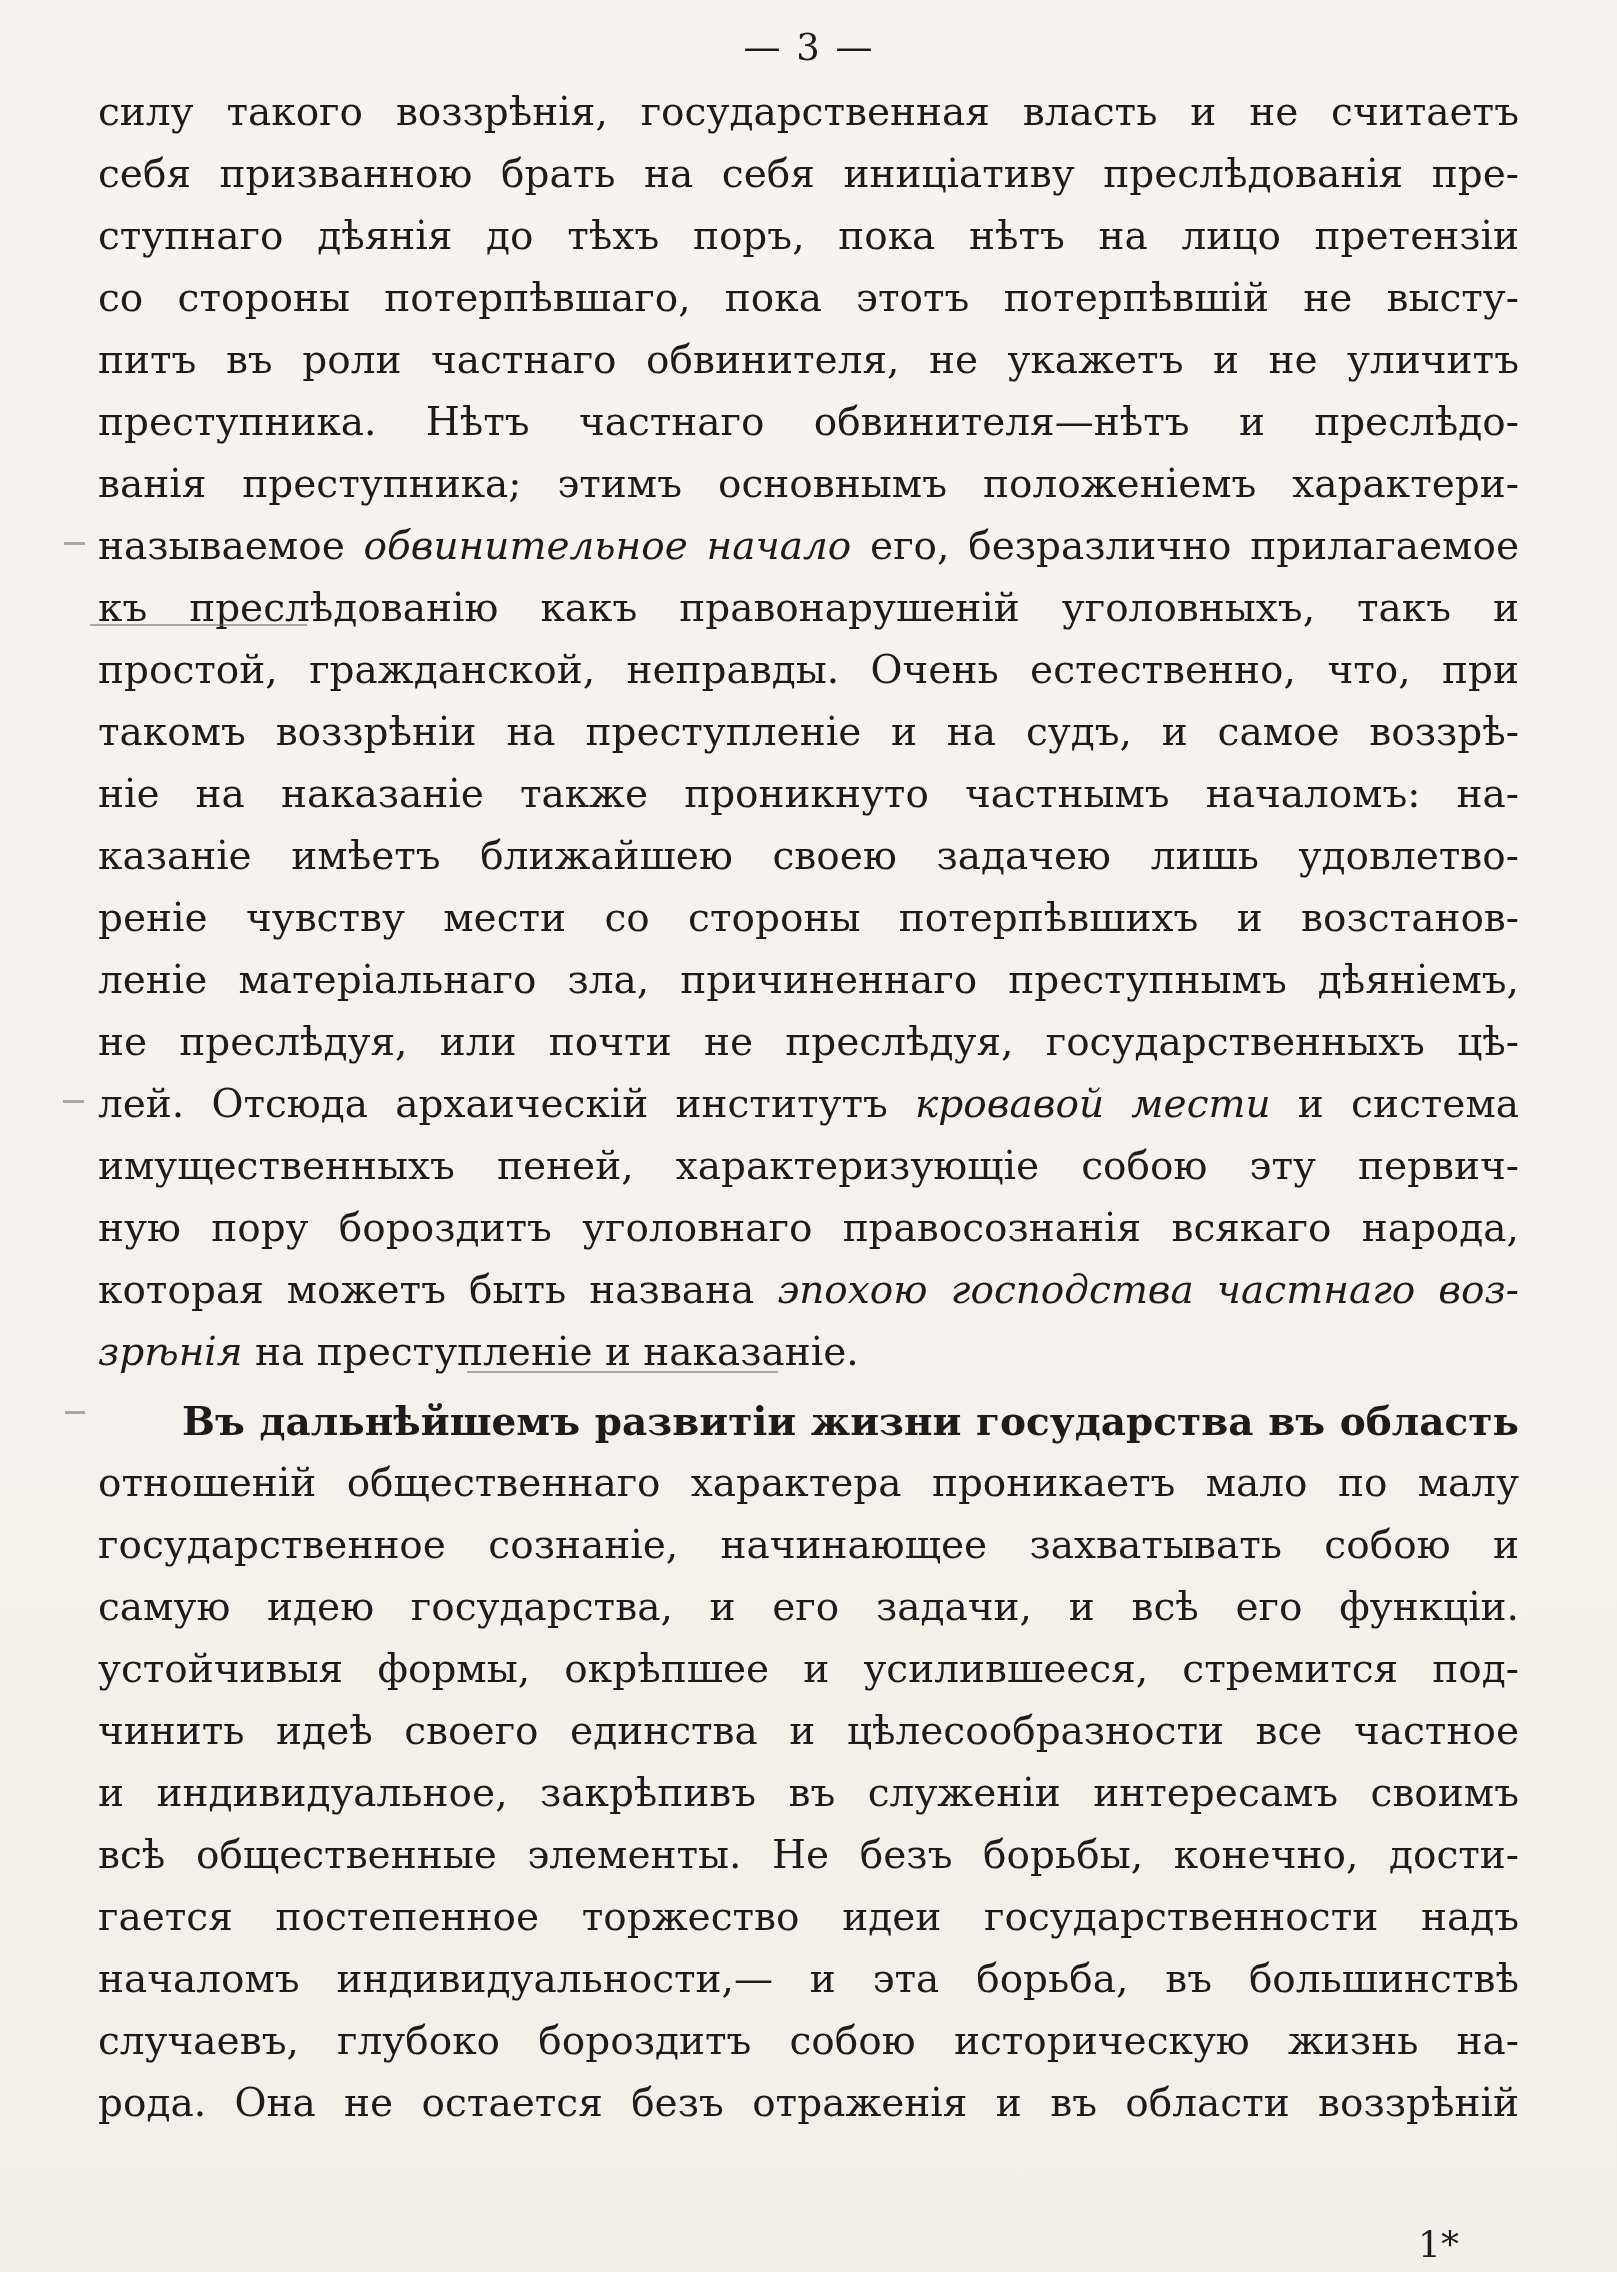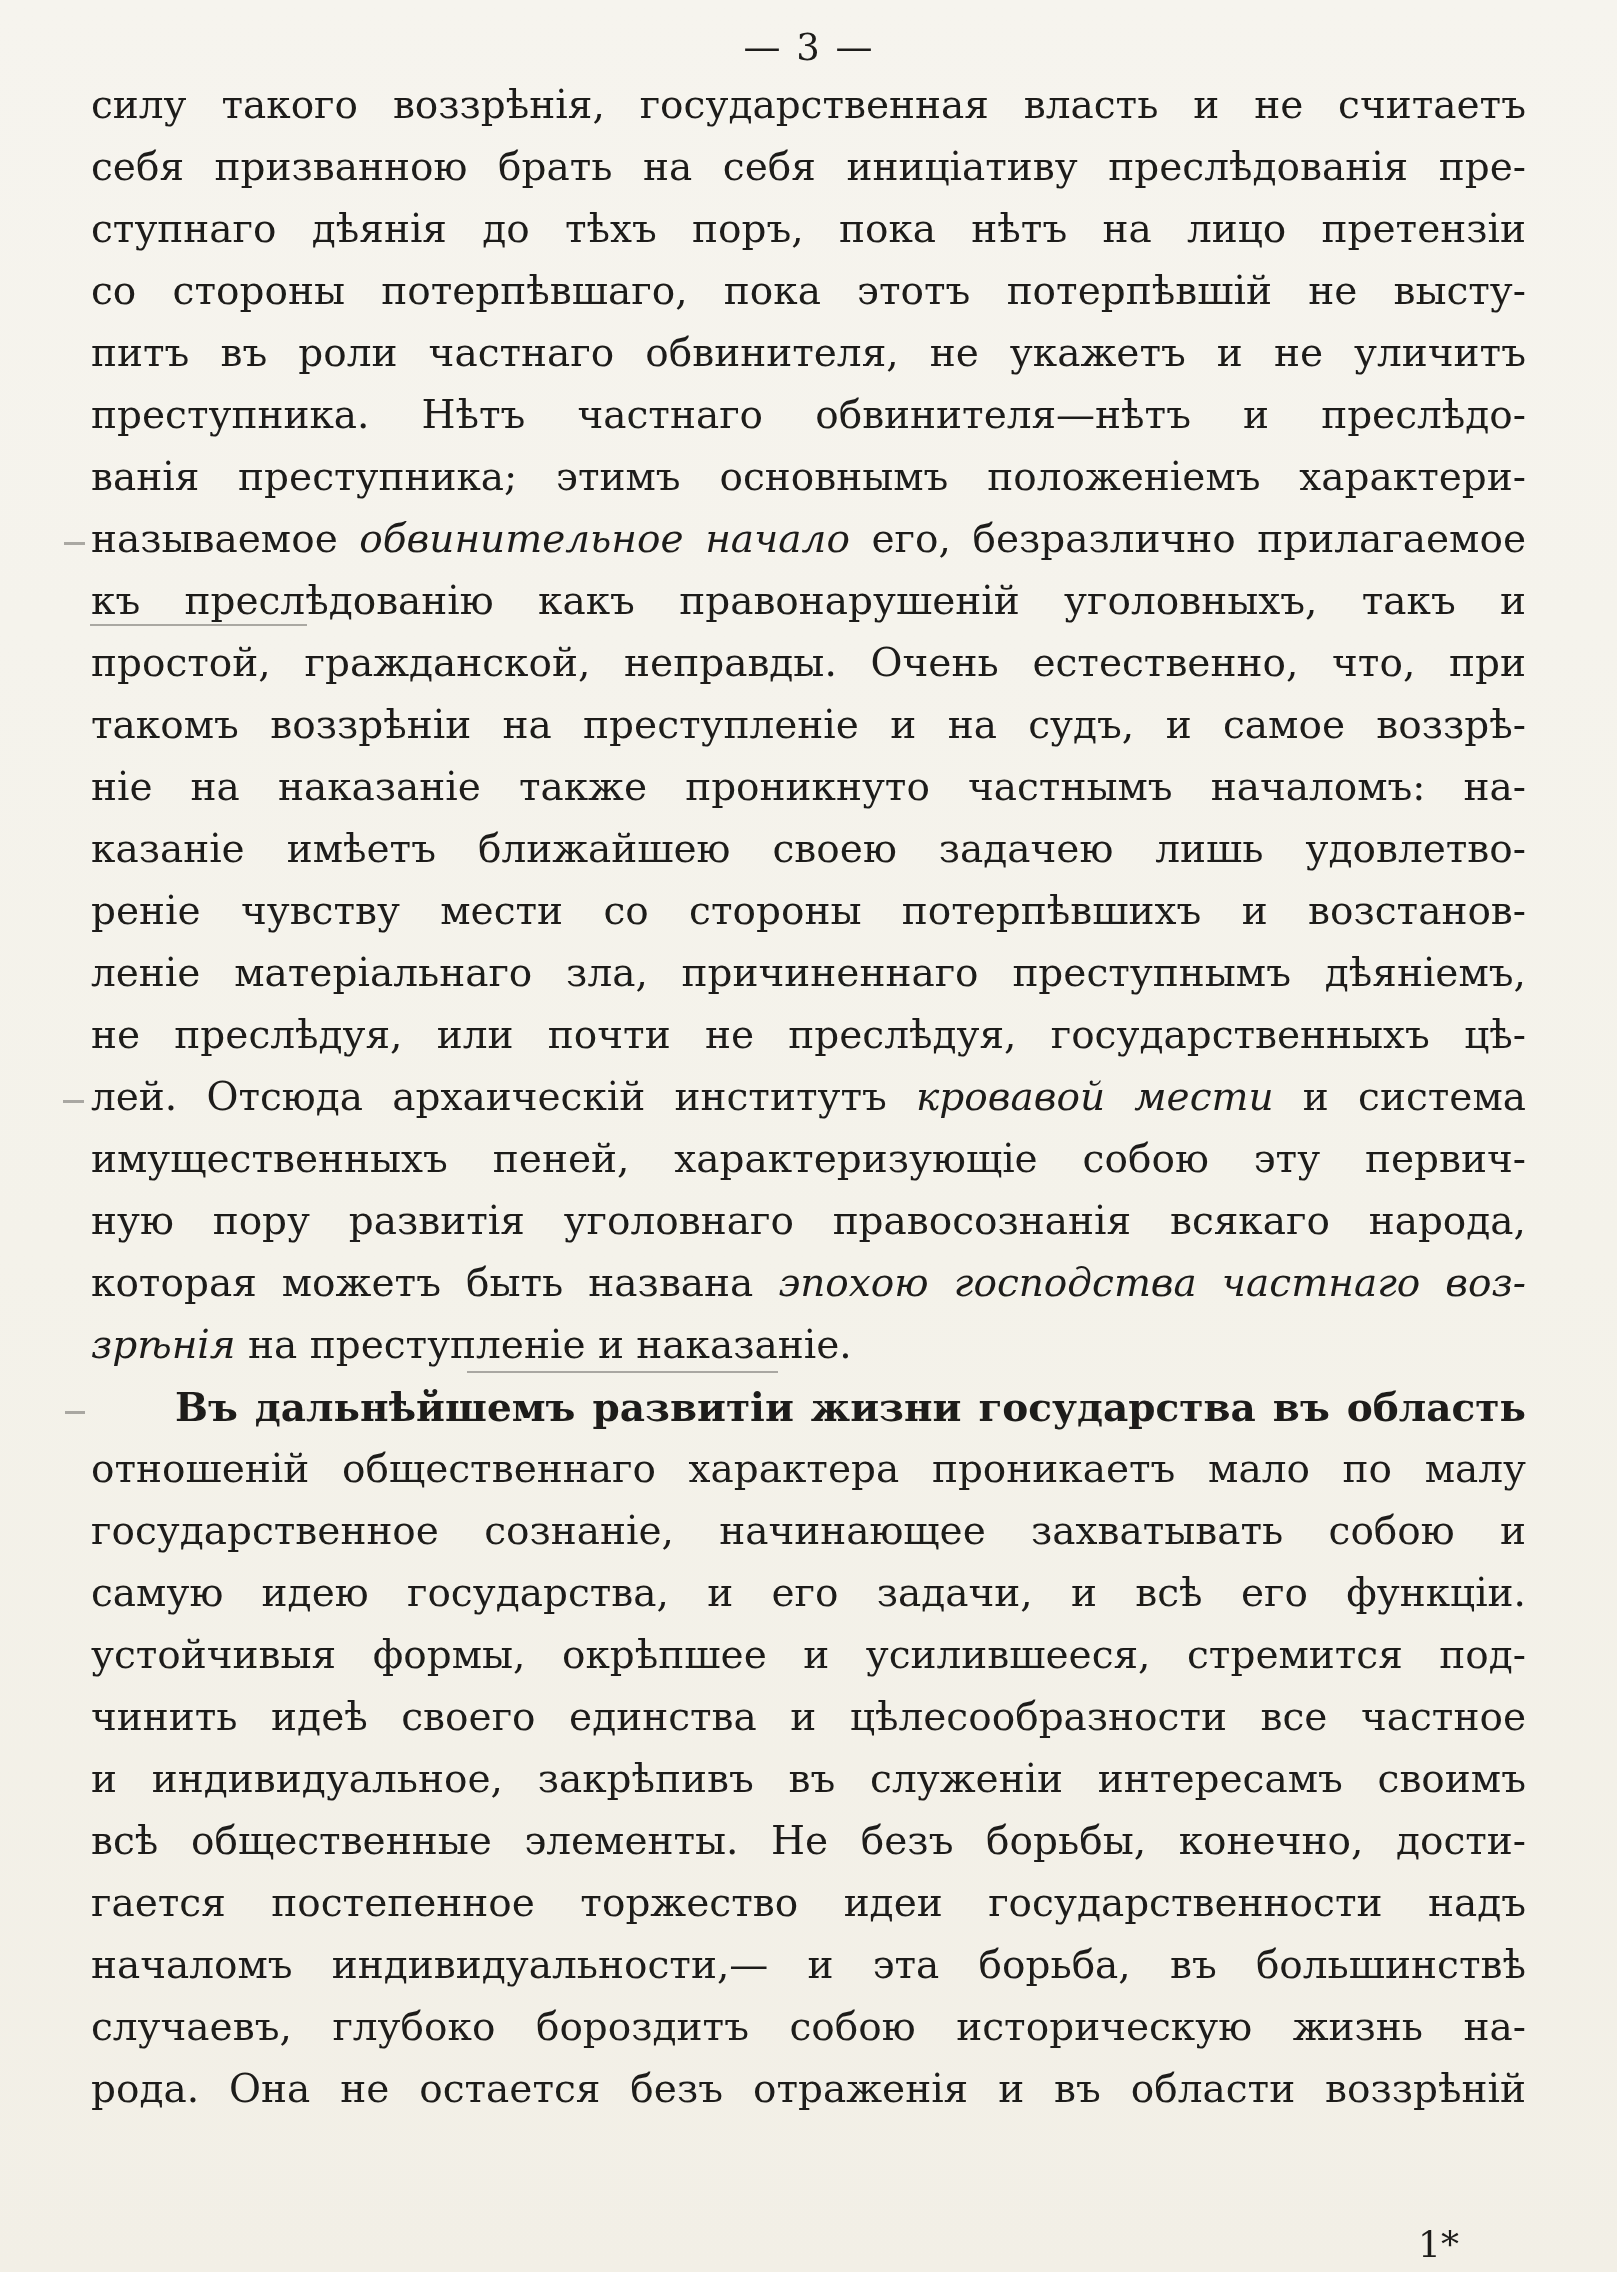--- a/index.html
+++ b/index.html
@@ -28,21 +28,21 @@
   }
   .text-block {
     position: absolute;
     left: 91px;
     top: 74px;
     width: 1435px;
     font-size: 39px;
     line-height: 62px;
     text-rendering: optimizeLegibility;
   }
-  .paragraph { margin: 0; }
+  .paragraph { margin: 7px; }
   .line {
     text-align: justify;
     text-align-last: justify;
     white-space: normal;
   }
   .line.flush { text-align-last: left; }
   .line.indent { text-indent: 84px; font-weight: bold; }
   .it { font-style: italic; }
   .page-footer {
     position: absolute;
@@ -82,21 +82,21 @@
         <div class="line"><span>къ преслѣдованію какъ правонарушеній уголовныхъ, такъ и</span></div>
         <div class="line"><span>простой, гражданской, неправды. Очень естественно, что, при</span></div>
         <div class="line"><span>такомъ воззрѣніи на преступленіе и на судъ, и самое воззрѣ-</span></div>
         <div class="line"><span>ніе на наказаніе также проникнуто частнымъ началомъ: на-</span></div>
         <div class="line"><span>казаніе имѣетъ ближайшею своею задачею лишь удовлетво-</span></div>
         <div class="line"><span>реніе чувству мести со стороны потерпѣвшихъ и возстанов-</span></div>
         <div class="line"><span>леніе матеріальнаго зла, причиненнаго преступнымъ дѣяніемъ,</span></div>
         <div class="line"><span>не преслѣдуя, или почти не преслѣдуя, государственныхъ цѣ-</span></div>
         <div class="line"><span>лей. Отсюда архаическій институтъ </span><span class="it">кровавой мести</span><span> и система</span></div>
         <div class="line"><span>имущественныхъ пеней, характеризующіе собою эту первич-</span></div>
-        <div class="line"><span>ную пору развитія уголовнаго правосознанія всякаго народа,</span></div>
+        <div class="line"><span>ную пору бороздитъ уголовнаго правосознанія всякаго народа,</span></div>
         <div class="line"><span>которая можетъ быть названа </span><span class="it">эпохою господства частнаго воз-</span></div>
         <div class="line flush"><span class="it">зрѣнія</span><span> на преступленіе и наказаніе.</span></div>
       </div>
       <div class="paragraph">
         <div class="line indent"><span>Въ дальнѣйшемъ развитіи жизни государства въ область</span></div>
         <div class="line"><span>отношеній общественнаго характера проникаетъ мало по малу</span></div>
         <div class="line"><span>государственное сознаніе, начинающее захватывать собою и</span></div>
         <div class="line"><span>самую идею государства, и его задачи, и всѣ его функціи.</span></div>
         <div class="line"><span>устойчивыя формы, окрѣпшее и усилившееся, стремится под-</span></div>
         <div class="line"><span>чинить идеѣ своего единства и цѣлесообразности все частное</span></div>

